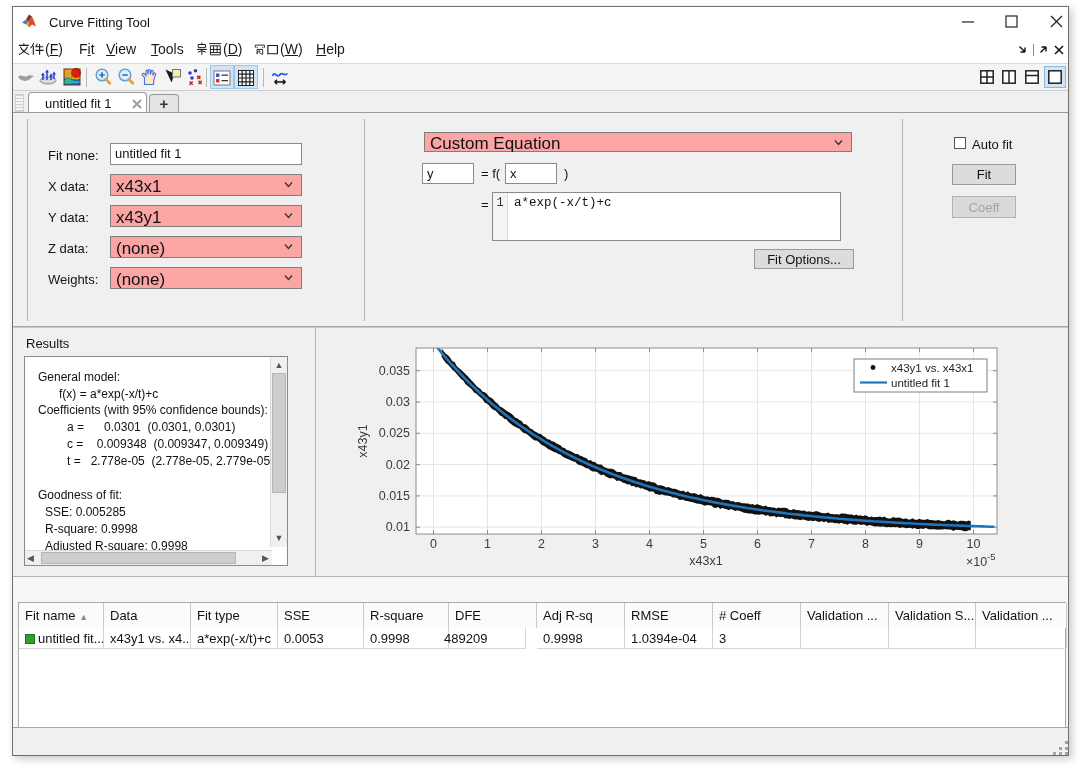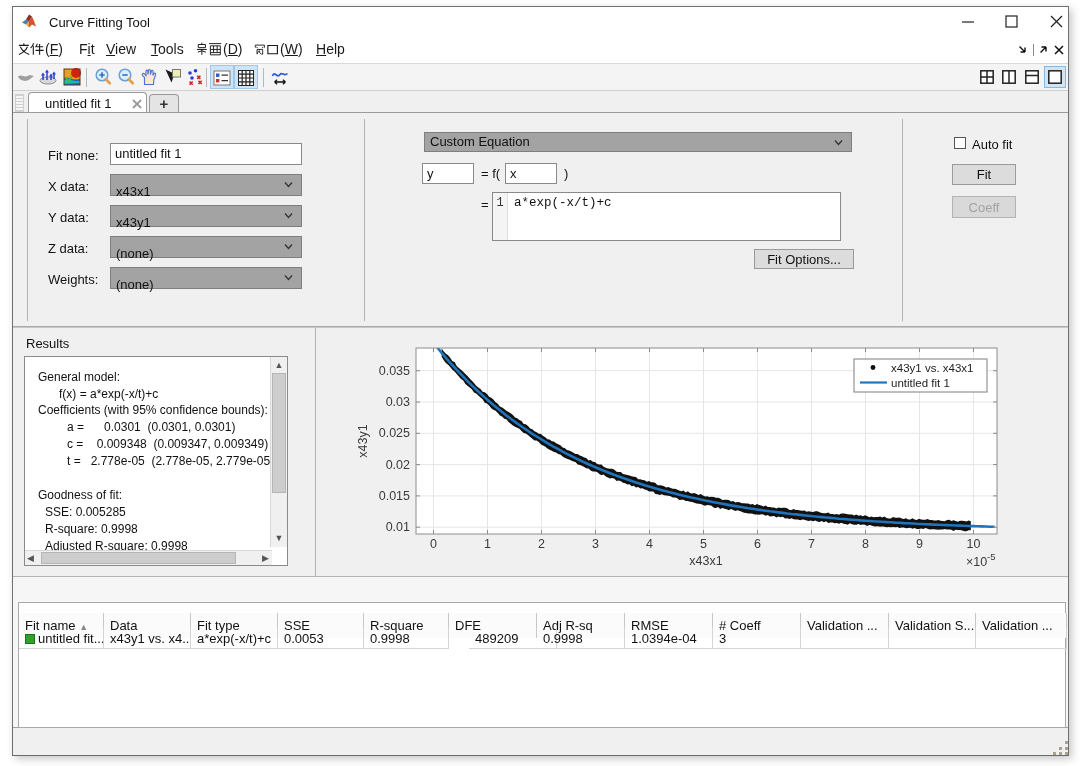--- a/index.html
+++ b/index.html
@@ -19,37 +19,37 @@
 #tabline{position:absolute;left:0;top:105px;width:100%;height:1px;background:#9a9a9a;}
 #tab1{position:absolute;left:15px;top:1px;width:119px;height:21px;background:#fff;border:1px solid #9a9a9a;border-bottom:none;border-radius:4px 4px 0 0;font-size:13px;color:#111;}
 #tabplus{position:absolute;left:136px;top:3px;width:30px;height:19px;background:#e4e4e4;border:1px solid #9a9a9a;border-bottom:none;border-radius:4px 4px 0 0;text-align:center;font-size:15px;font-weight:bold;color:#333;line-height:17px;}
 #grip{position:absolute;left:2px;top:3px;width:9px;height:18px;background:repeating-linear-gradient(to bottom,#cfcfcf 0 1px,#f5f5f5 1px 3px);border:1px solid #d0d0d0;}
 
 #topsec{position:absolute;left:0;top:106px;width:100%;height:214px;background:#f0f0f0;}
 .vdiv{position:absolute;top:6px;height:202px;width:1px;background:#b4b4b4;}
 #topsplit{position:absolute;left:0;top:319px;width:100%;height:2px;background:#c8c8c8;border-top:1px solid #ababab;}
 .lbl{position:absolute;font-size:13px;color:#111;}
 .tinput{position:absolute;background:#fff;border:1px solid #8a8a8a;font-size:13px;color:#111;padding:2px 4px;}
-.combo{position:absolute;background:#a3a3a3;border:1px solid #7f7f7f;font-size:13px;color:#111;padding:9px 5px;}
+.combo{position:absolute;background:#fca5a5;border:1px solid #7f7f7f;font-size:17px;color:#111;padding:2px 5px;}
 .combo .chev{position:absolute;right:7px;top:4px;}
 .btn{position:absolute;background:#dcdcdc;border:1px solid #9a9a9a;font-size:13px;color:#111;text-align:center;}
 
 #midsec{position:absolute;left:0;top:321px;width:100%;height:248px;background:#f0f0f0;}
 #resbox{position:absolute;left:11px;top:28px;width:264px;height:210px;background:#fff;border:1px solid #8a8a8a;font-size:12px;color:#111;overflow:hidden;}
 .rline{position:absolute;left:0;white-space:nowrap;}
 #plotpanel{position:absolute;left:302px;top:0;width:746px;height:248px;background:#f0f0f0;border-left:1px solid #b4b4b4;}
 
 .sb{background:#f0f0f0;}
 .sbthumb{background:#cdcdcd;border:1px solid #b5b5b5;}
 .arr{color:#555;font-size:9px;line-height:15px;text-align:center;}
 
 #tblsec{position:absolute;left:0;top:569px;width:100%;height:152px;background:#f6f6f6;border-top:1px solid #b4b4b4;border-bottom:1px solid #9aa0a6;}
 #tblhead{position:absolute;left:0;top:0;width:100%;height:22px;background:#f2f2f2;border-bottom:1px solid #cccccc;font-size:13px;color:#222;}
 #tbl{position:absolute;left:5px;top:25px;width:1048px;height:126px;background:#ffffff;border:1px solid #a9a9a9;}
-.th{position:absolute;top:0;height:25px;border-right:1px solid #c8c8c8;font-size:13px;color:#111;padding:5px 0 0 6px;background:#fbfbfb;margin-top:10px;}
+.th{position:absolute;top:0;height:25px;border-right:1px solid #c8c8c8;font-size:13px;color:#111;padding:5px 0 0 6px;background:#fbfbfb;}
 .td{position:absolute;top:25px;height:21px;border-right:1px solid #d5d5d5;font-size:13px;color:#111;padding:3px 0 16px 6px;border-bottom:1px solid #d5d5d5;}
 
 #status{position:absolute;left:0;top:721px;width:100%;height:27px;background:#f0f0f0;}
 </style></head>
 <body>
 <div id="win">
 
   <div id="titlebar">
     <svg class="abs" style="left:8px;top:6px" width="18" height="18" viewBox="0 0 18 17">
       <path d="M1 9 L5 6 L8 8 L5 11 Z" fill="#4a7fb5"></path>
@@ -324,21 +324,21 @@
         <div class="th" style="left:606px;width:88px">RMSE</div>
         <div class="th" style="left:694px;width:88px"># Coeff</div>
         <div class="th" style="left:782px;width:88px">Validation ...</div>
         <div class="th" style="left:870px;width:87px">Validation S...</div>
         <div class="th" style="left:957px;width:91px">Validation ...</div>
         <div class="td" style="left:0px;width:85px;overflow:hidden;white-space:nowrap"><span style="display:inline-block;width:10px;height:10px;background:#33a02c;border:1px solid #1a751a;margin-right:3px;vertical-align:-1px"></span>untitled fit...</div>
         <div class="td" style="left:85px;width:87px;overflow:hidden;white-space:nowrap">x43y1 vs. x4...</div>
         <div class="td" style="left:172px;width:87px;overflow:hidden;white-space:nowrap">a*exp(-x/t)+c</div>
         <div class="td" style="left:259px;width:86px;overflow:hidden;white-space:nowrap">0.0053</div>
         <div class="td" style="left:345px;width:85px;overflow:hidden;white-space:nowrap">0.9998</div>
-        <div class="td" style="left:450px;width:88px;overflow:hidden;white-space:nowrap">489209</div>
+        <div class="td" style="left:419px;width:88px;overflow:hidden;white-space:nowrap">489209</div>
         <div class="td" style="left:518px;width:88px;overflow:hidden;white-space:nowrap">0.9998</div>
         <div class="td" style="left:606px;width:88px;overflow:hidden;white-space:nowrap">1.0394e-04</div>
         <div class="td" style="left:694px;width:88px;overflow:hidden;white-space:nowrap">3</div>
         <div class="td" style="left:782px;width:88px;overflow:hidden;white-space:nowrap"></div>
         <div class="td" style="left:870px;width:87px;overflow:hidden;white-space:nowrap"></div>
         <div class="td" style="left:957px;width:91px;overflow:hidden;white-space:nowrap"></div>
       </div>
   </div>
 
   <div id="status">

